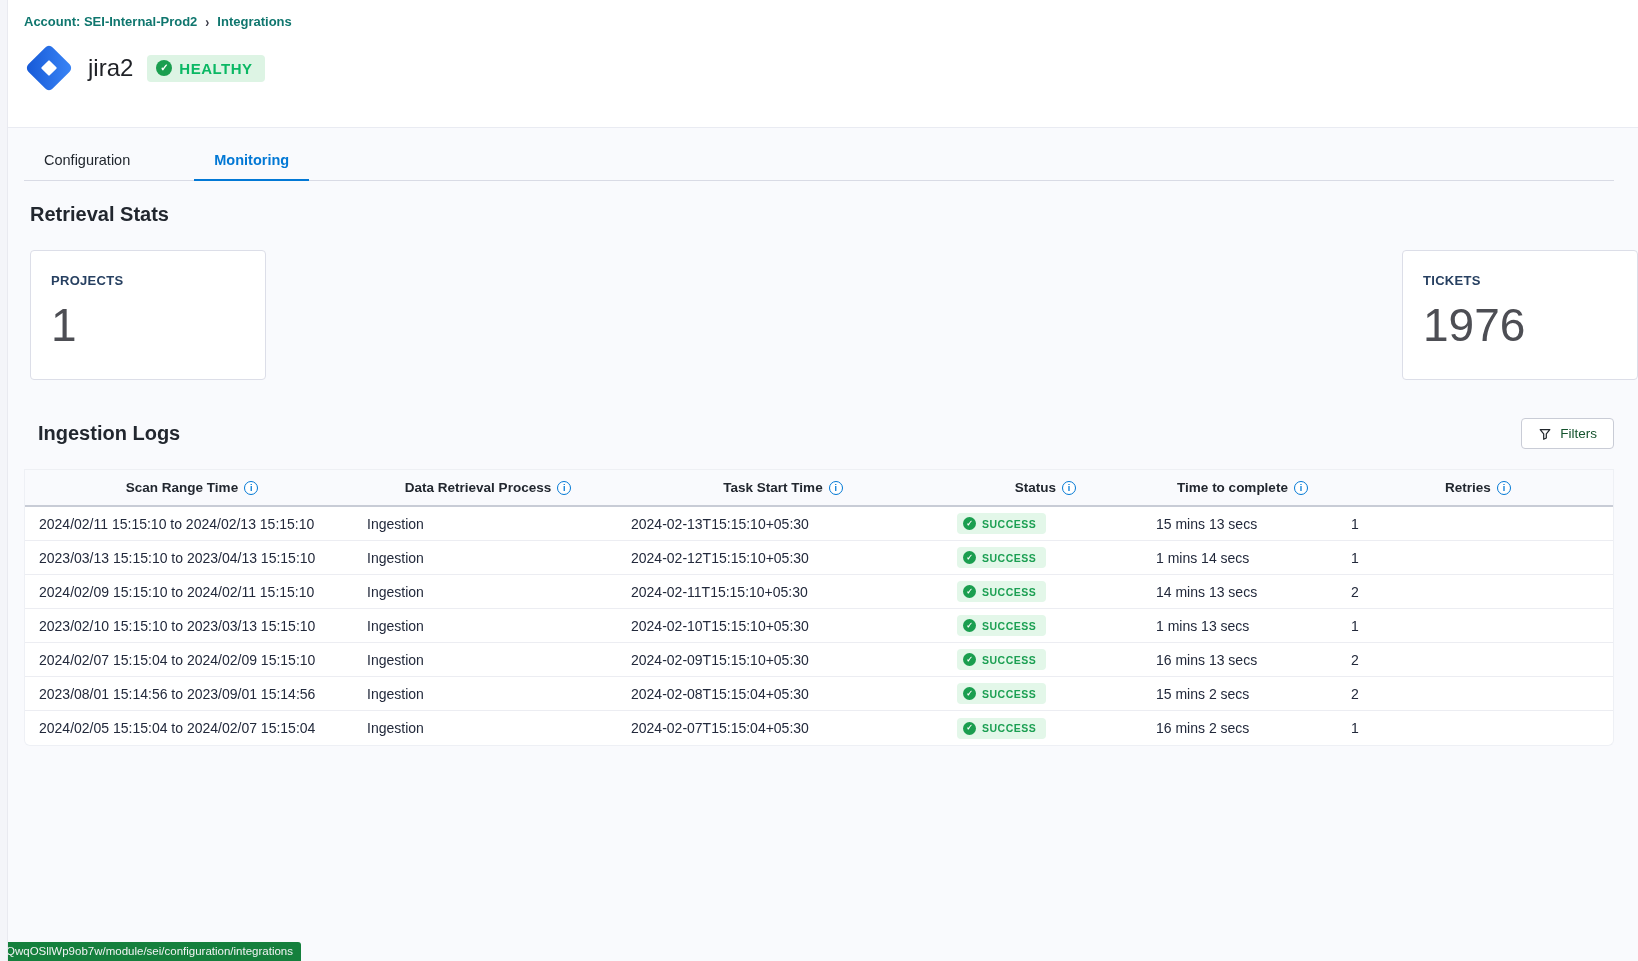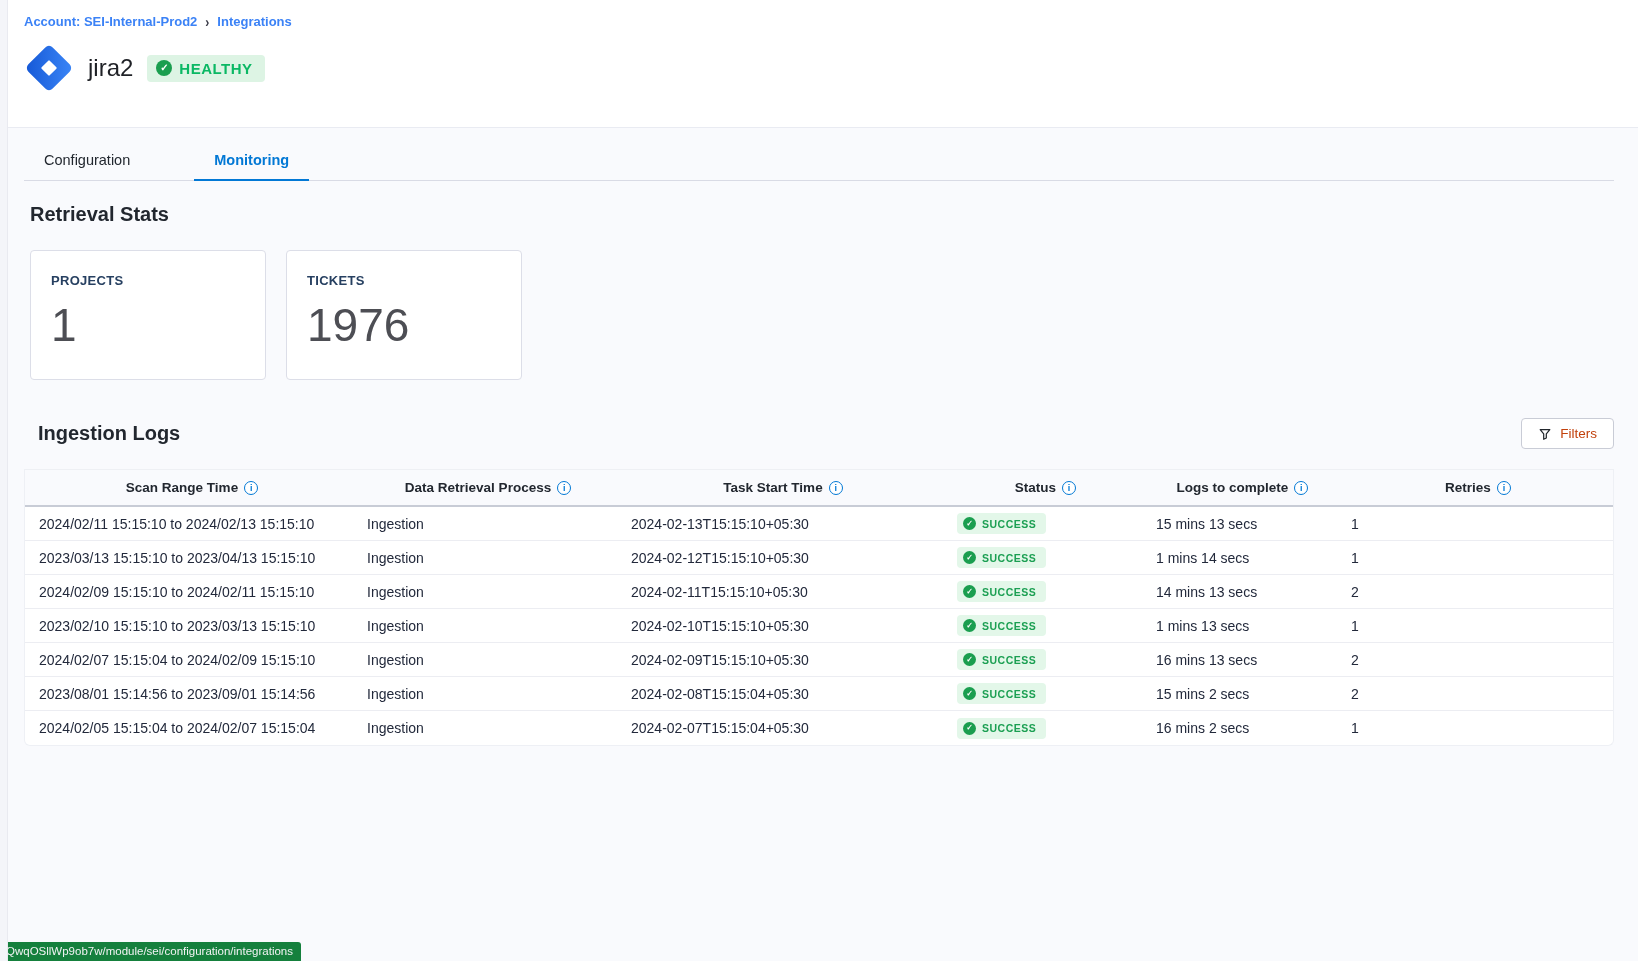--- a/index.html
+++ b/index.html
@@ -14,21 +14,21 @@
   .left-gutter{
     position:absolute; left:0; top:0; bottom:0; width:8px;
     background:#f4f5f9; border-right:1px solid #e9eaf0; z-index:5;
   }
   
   .page-header{
     background:#fff; border-bottom:1px solid #e9ebf2;
     padding:14px 24px 18px 24px; height:128px;
   }
   .breadcrumb{ display:flex; align-items:center; gap:8px; font-size:13px; font-weight:700; }
-  .breadcrumb a{ color:#3b82f6; text-decoration:none; cursor:pointer; }
+  .breadcrumb a{ color:#0f766e; text-decoration:none; cursor:pointer; }
   .crumb-sep{ color:#383946; font-size:12px; font-weight:700; transform:scaleY(1.2); }
   .title-row{ display:flex; align-items:center; margin-top:14px; gap:14px; }
   .jira-logo{ width:50px; height:50px; flex:0 0 auto; }
   .integration-title{ font-size:24px; font-weight:500; color:#1f2126; }
   .healthy-badge{
     display:inline-flex; align-items:center; gap:7px;
     background:#ddf4e4; border-radius:4px; padding:5px 12px 5px 9px;
   }
   .healthy-badge .check-circle{ width:16px; height:16px; font-size:10px; }
   .healthy-badge .healthy-text{
@@ -46,38 +46,38 @@
   .tab{
     padding:10px 20px 12px 20px; font-size:14.5px; color:#22272f;
     cursor:pointer; position:relative; margin-right:44px;
   }
   .tab.active{ color:#0278d5; font-weight:700; }
   .tab.active::after{
     content:""; position:absolute; left:0; right:0; bottom:-1px; height:2px; background:#0278d5;
   }
   
   .section-heading{ font-size:20px; font-weight:700; color:#22272f; margin:22px 0 0 30px; }
-  .stats-row{ display:flex; gap:20px; margin:24px 0 0 30px; }
+  .stats-row{ display:flex; gap:20px; margin:24px 0 0 30px;justify-content:space-between; }
   .stat-card{
     width:236px; height:130px; background:#fff; border:1px solid #dcdee8;
     border-radius:4px; padding:22px 20px;
   }
   .stat-label{
     font-size:13px; font-weight:700; letter-spacing:.3px; color:#274061; text-transform:uppercase;
   }
   .stat-value{ font-size:46px; font-weight:400; color:#4d4e54; margin-top:14px; line-height:1; }
   
   .logs-header-row{
     display:flex; align-items:center; justify-content:space-between;
     margin:34px 24px 0 30px;
   }
   .filters-btn{
     display:inline-flex; align-items:center; gap:8px;
     background:#fff; border:1px solid #c9ccd6; border-radius:4px;
-    height:31px; padding:0 16px; font-size:13.5px; color:#c2410c;
+    height:31px; padding:0 16px; font-size:13.5px; color:#14532d;
     font-family:"Liberation Sans", sans-serif; cursor:pointer;
   }
   .table{
     margin:16px 24px 0 24px; background:#fff;
     border:1px solid #eef0f5; border-top:none;
     border-radius:0 0 6px 6px;
   }
   .thead, .tr{
     display:grid;
     grid-template-columns:328px 264px 326px 199px 195px auto;
@@ -192,21 +192,21 @@
     </div>
     <div class="th">
       <span>Task Start Time</span>
       <span class="info">i</span>
     </div>
     <div class="th">
       <span>Status</span>
       <span class="info">i</span>
     </div>
     <div class="th">
-      <span>Logs to complete</span>
+      <span>Time to complete</span>
       <span class="info">i</span>
     </div>
     <div class="th">
       <span>Retries</span>
       <span class="info">i</span>
     </div>
   </div>
 
   <div class="tr">
     <div class="td">2024/02/11 15:15:10 to 2024/02/13 15:15:10</div>

